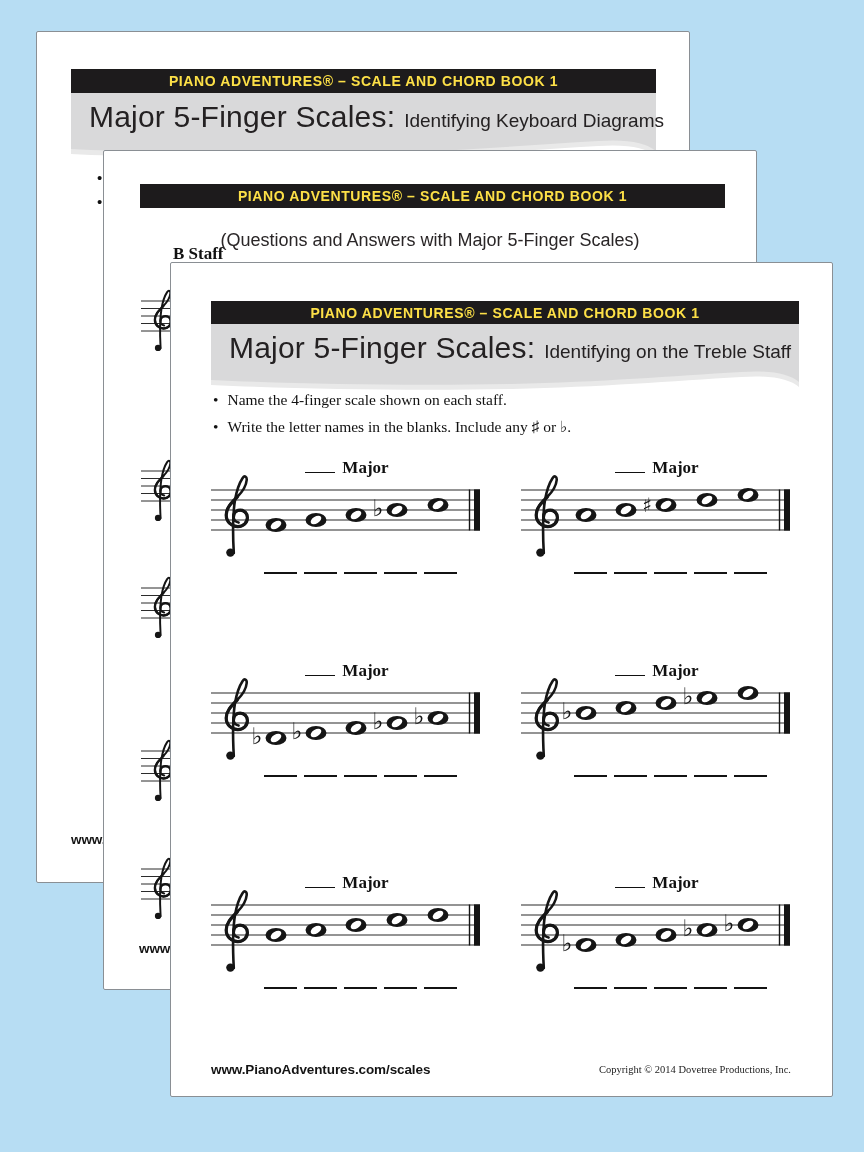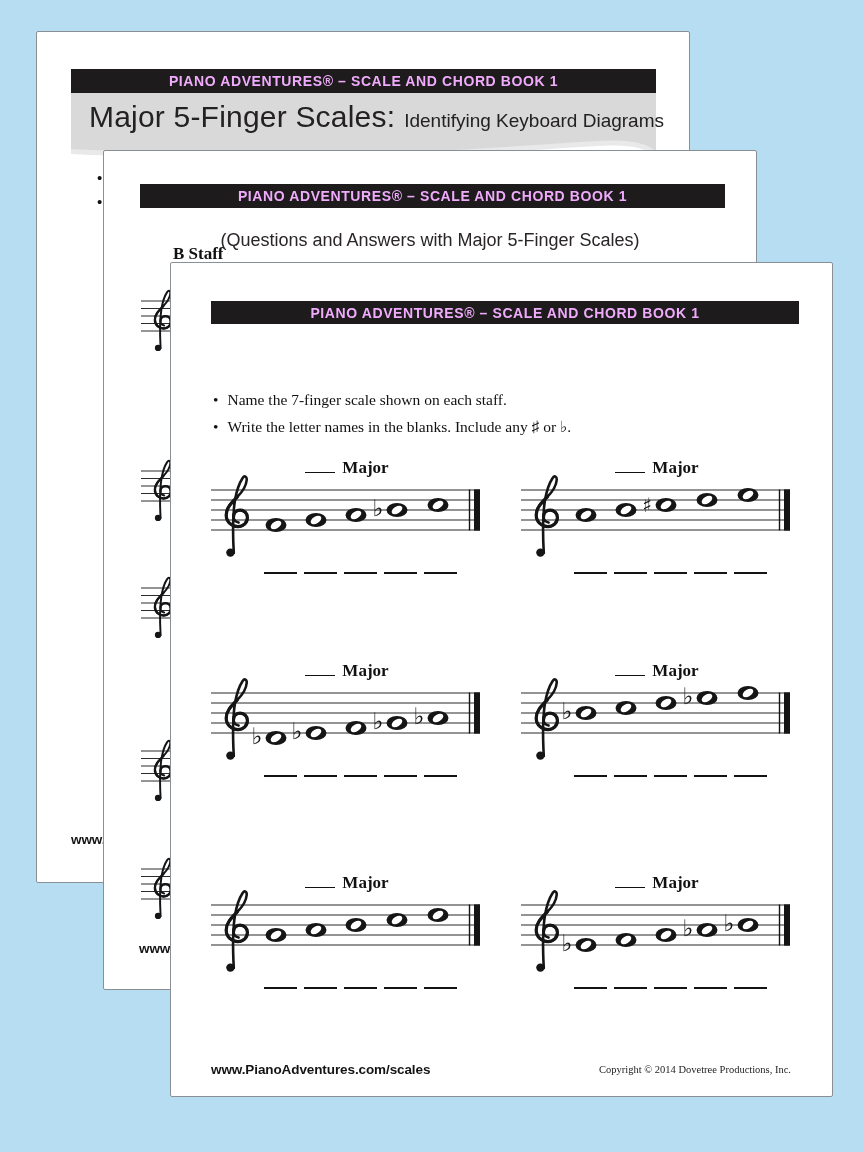--- a/index.html
+++ b/index.html
@@ -2,21 +2,21 @@
 <html><head>
 <meta charset="utf-8">
 <style>
   html,body{margin:0;padding:0;}
   body{width:864px;height:1152px;overflow:hidden;font-family:"Liberation Sans",sans-serif;}
   .scene{position:absolute;left:0;top:0;width:864px;height:1152px;}
   .page{position:absolute;background:#ffffff;border:1px solid #8a8f94;border-radius:2px;box-sizing:border-box;}
   #page1{left:36px;top:31px;width:654px;height:852px;z-index:1;}
   #page2{left:103px;top:150px;width:654px;height:840px;z-index:2;}
   #page3{left:170px;top:262px;width:663px;height:835px;z-index:3;}
-  .banner{position:absolute;background:#1d1b1c;color:#f0abfc;display:flex;align-items:center;justify-content:center;
+  .banner{position:absolute;background:#1d1b1c;color:#fde047;display:flex;align-items:center;justify-content:center;
           font-weight:bold;font-size:14px;letter-spacing:0.6px;font-family:"Liberation Sans",sans-serif;}
   .bandwrap{position:absolute;}
   .bandwrap svg{position:absolute;left:0;top:0;}
   .band-title{position:absolute;left:18px;top:7px;white-space:nowrap;color:#242122;}
   .band-title .main{font-size:30px;letter-spacing:0.2px;}
   .band-title .sub{font-size:19px;margin-left:9px;}
   .bullet-line{position:absolute;font-family:"Liberation Serif",serif;font-size:15.5px;color:#111;white-space:nowrap;}
   .bullet-line .dot{margin-right:9px;}
   .footer-url{position:absolute;font-weight:bold;font-size:13.5px;letter-spacing:-0.1px;color:#141414;white-space:nowrap;}
   .footer-copy{position:absolute;font-family:"Liberation Serif",serif;font-size:10.5px;color:#222;white-space:nowrap;}
@@ -133,22 +133,31 @@
           </g>
         </svg>
       </div>
     <div class="footer-url" style="left:35px;top:790px;">www.PianoAdventures.com/scales</div>
   </section>
 
   <section class="page" id="page3">
     <div class="banner" style="left:40px;top:38px;width:588px;height:23px;">
       <span>PIANO ADVENTURES® – SCALE AND CHORD BOOK 1</span>
     </div>
+    <div class="bandwrap" style="left:40px;top:61px;width:588px;height:80px;">
+      <svg width="588" height="80" viewBox="0 0 590 80" preserveAspectRatio="none">
+        <path d="M0 0 H590 V63 C580 55 562 51 532 53 C462 57 392 63 302 65 C202 67 82 65 0 61 Z" fill="#e9e9e9"></path>
+        <path d="M0 0 H590 V58 C580 50 562 46 532 48 C462 52 392 58 302 60 C202 62 82 60 0 56 Z" fill="#d9d9da"></path>
+      </svg>
+      <div class="band-title">
+        <span class="main">Major 5-Finger Scales:</span><span class="sub">Identifying on the Treble Staff</span>
+      </div>
+    </div>
     <div class="bullet-line" style="left:42px;top:128px;">
-      <span class="dot">•</span><span>Name the 7-finger scale shown on each staff.</span>
+      <span class="dot">•</span><span>Name the 4-finger scale shown on each staff.</span>
     </div>
     <div class="bullet-line" style="left:42px;top:155px;">
       <span class="dot">•</span><span>Write the letter names in the blanks. Include any ♯ or ♭.</span>
     </div>
 
     <div id="exercises-layer">
         <div class="exercise" style="left: 40px; top: 195px;">
           <div class="ex-label"><span class="blankline"></span><span>Major</span></div>
           <svg width="272" height="100" viewBox="0 0 272 100" class="ex-staff">
             <line x1="0" y1="20" x2="269" y2="20" stroke="#2b2b2b" stroke-width="1.1"></line>

